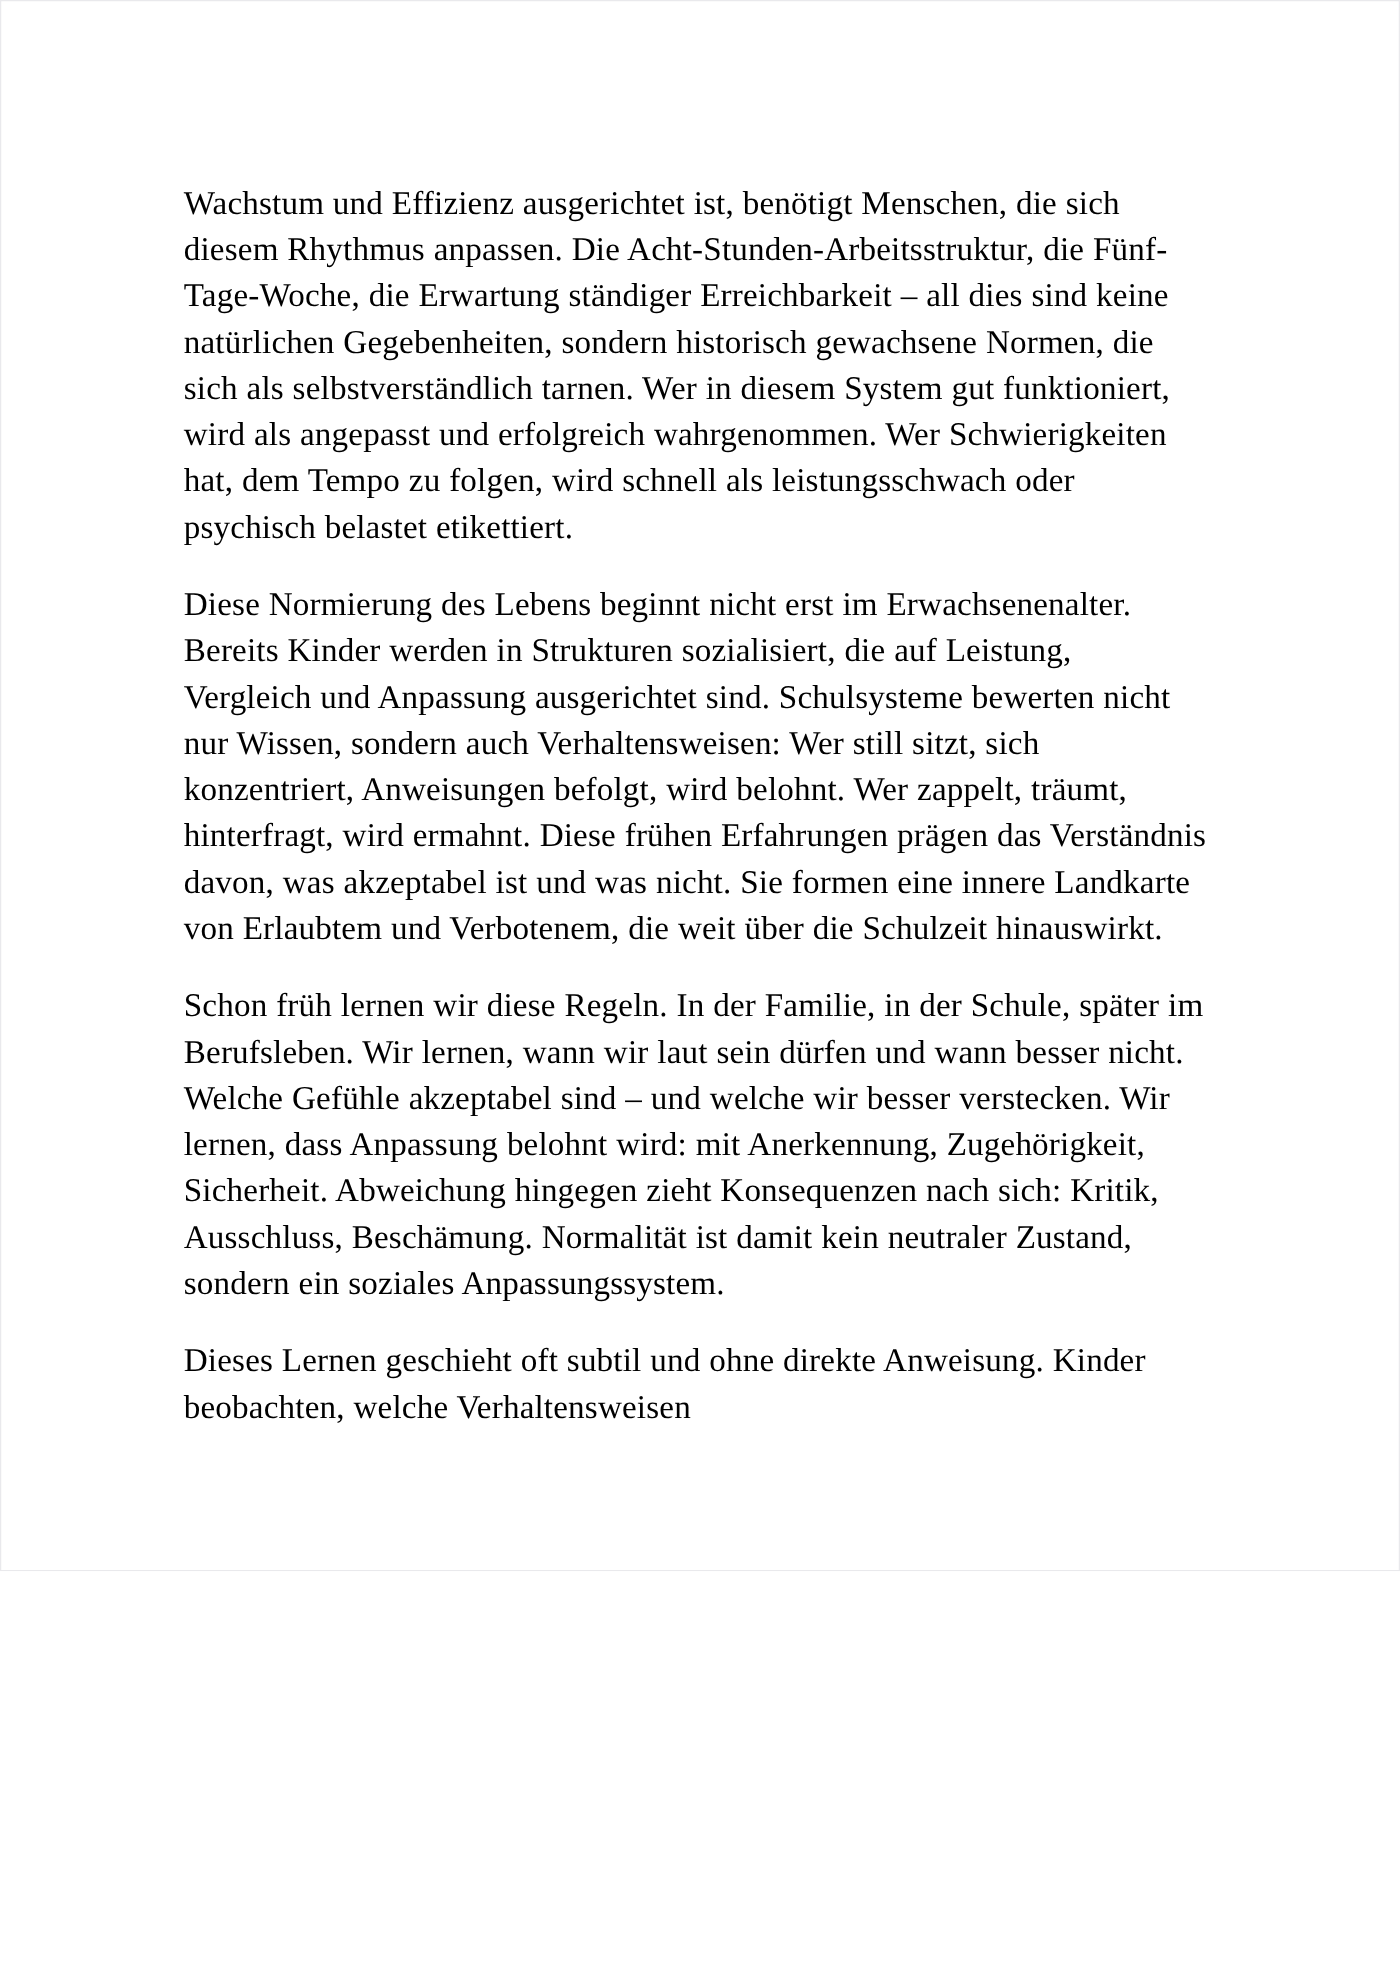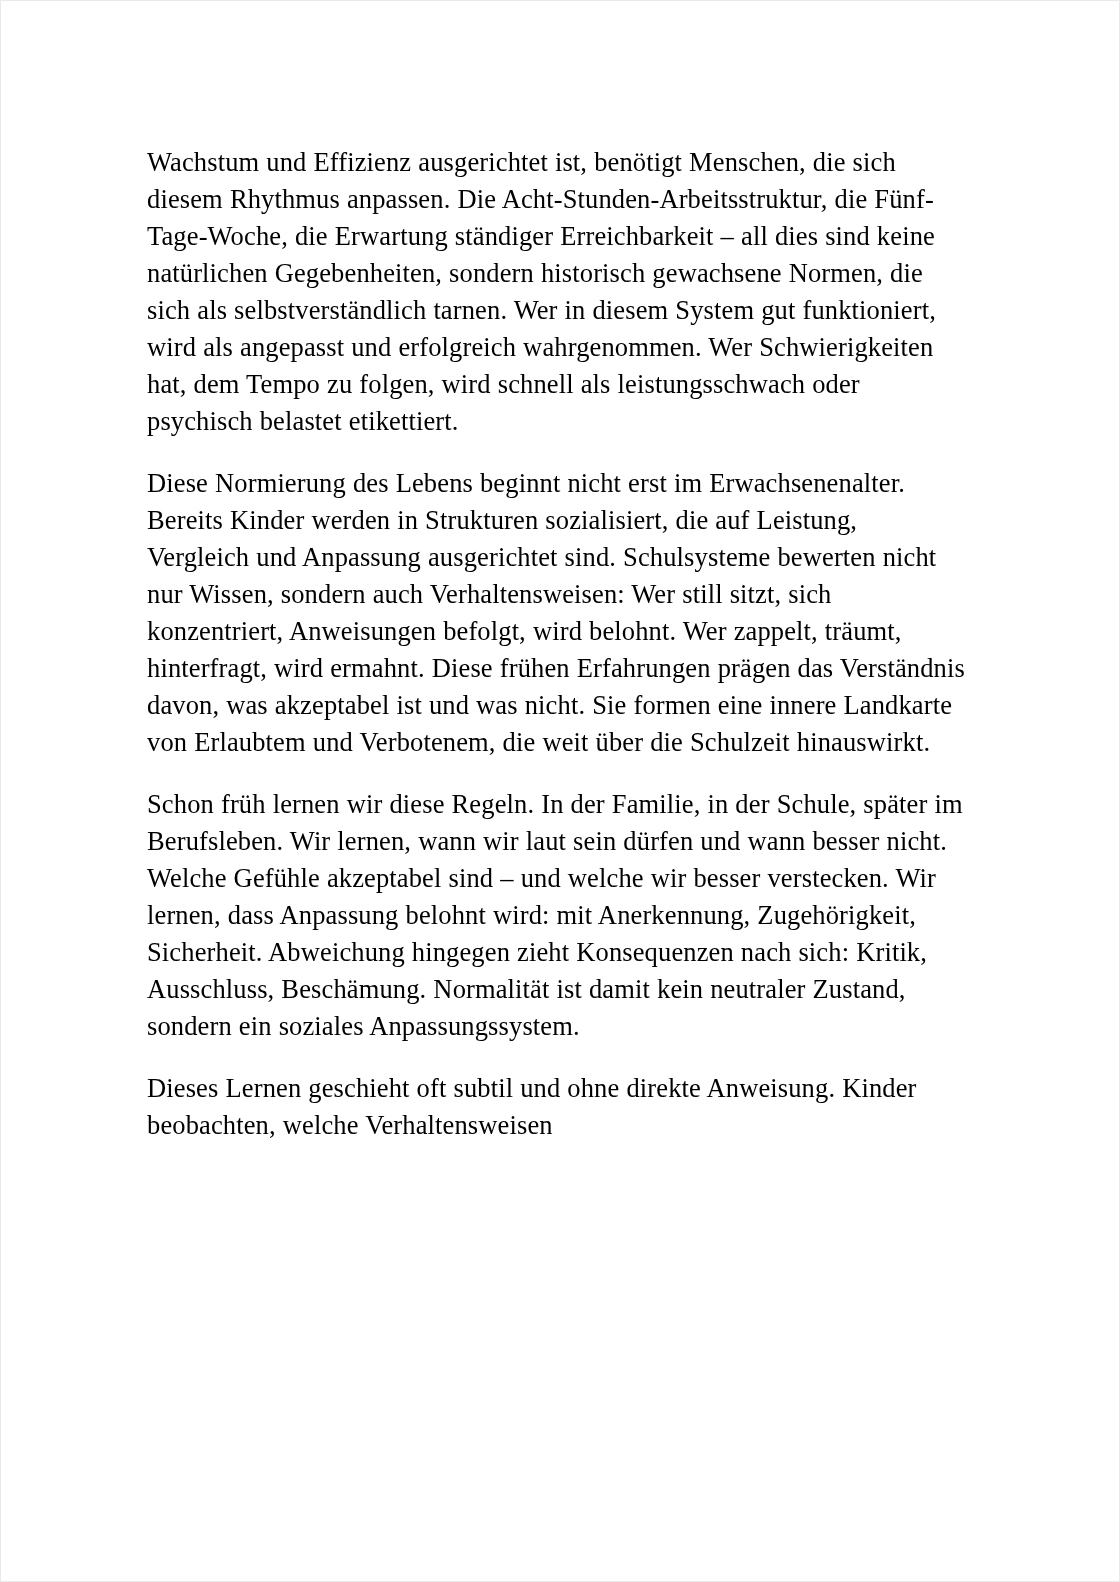--- a/index.html
+++ b/index.html
@@ -5,21 +5,21 @@
 <style>
   html, body {
     margin: 0;
     padding: 0;
     background: #ffffff;
   }
 
   .page {
     position: relative;
     width: 1120px;
-    height: 1582px;
+    height: 1257px;
     background: #ffffff;
     box-sizing: border-box;
     border: 1px solid #e9e9ec;
     overflow: hidden;
     font-family: "Liberation Serif", "DejaVu Serif", serif;
   }
 
   .text-column {
     position: absolute;
     left: 146px;

